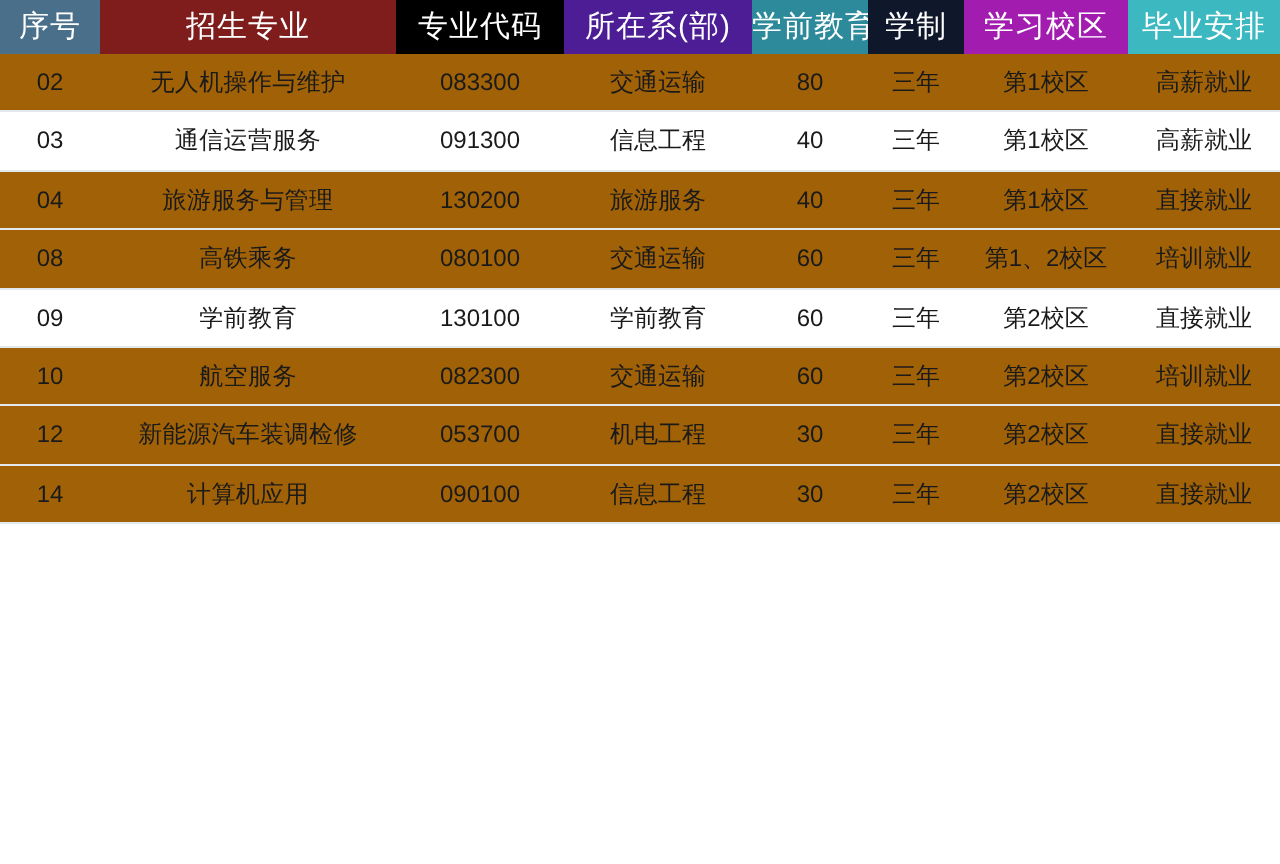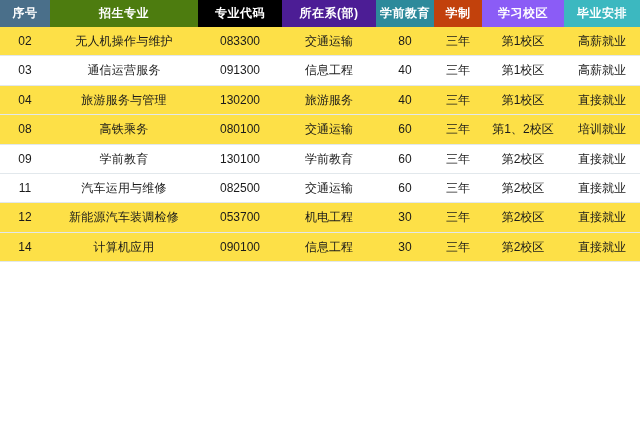--- a/index.html
+++ b/index.html
@@ -27,37 +27,37 @@
     font-weight: normal;
     color: #1a1a1a;
     font-size: 12px;
     height: 28.4px;
     line-height: 28.4px;
     white-space: nowrap;
     overflow: hidden;
   }
   #enroll-table thead th {
     color: #ffffff;
-    font-size: 12px;
-    font-weight: bold;
+    font-size: 15px;
+    font-weight: normal;
     letter-spacing: 0.5px;
     height: 18px;
     line-height: 27px;
   }
   .hdr-c0 { background: #4a6f8a; }
-  .hdr-c1 { background: #4d7c0f; }
+  .hdr-c1 { background: #7f1d1d; }
   .hdr-c2 { background: #000000; }
   .hdr-c3 { background: #4c1d95; }
   .hdr-c4 { background: #2d8a9b; }
-  .hdr-c5 { background: #c2410c; }
-  .hdr-c6 { background: #8b5cf6; }
+  .hdr-c5 { background: #0f172a; }
+  .hdr-c6 { background: #a21caf; }
   .hdr-c7 { background: #3cb8c0; }
 
   tbody tr.odd td { background: #ffffff; }
-  tbody tr.even td { background: #fde047; }
+  tbody tr.even td { background: #a16207; }
 
   tbody td {
     border-bottom: 1px solid #e2e8ec;
   }
   tbody td.col-no {
     color: #333333;
     font-size: 12px;
   }
   tbody td.col-major {
     font-size: 12.5px;
@@ -154,29 +154,29 @@
       <tr class="odd">
         <td class="col-no">09</td>
         <td class="col-major">学前教育</td>
         <td class="col-code">130100</td>
         <td class="col-dept">学前教育</td>
         <td class="col-count">60</td>
         <td class="col-years">三年</td>
         <td class="col-campus">第2校区</td>
         <td class="col-job">直接就业</td>
       </tr>
-      <tr class="odd">
-        <td class="col-no">11</td>
-        <td class="col-major">汽车运用与维修</td>
-        <td class="col-code">082500</td>
+      <tr class="even">
+        <td class="col-no">10</td>
+        <td class="col-major">航空服务</td>
+        <td class="col-code">082300</td>
         <td class="col-dept">交通运输</td>
         <td class="col-count">60</td>
         <td class="col-years">三年</td>
         <td class="col-campus">第2校区</td>
-        <td class="col-job">直接就业</td>
+        <td class="col-job">培训就业</td>
       </tr>
       <tr class="even">
         <td class="col-no">12</td>
         <td class="col-major">新能源汽车装调检修</td>
         <td class="col-code">053700</td>
         <td class="col-dept">机电工程</td>
         <td class="col-count">30</td>
         <td class="col-years">三年</td>
         <td class="col-campus">第2校区</td>
         <td class="col-job">直接就业</td>

